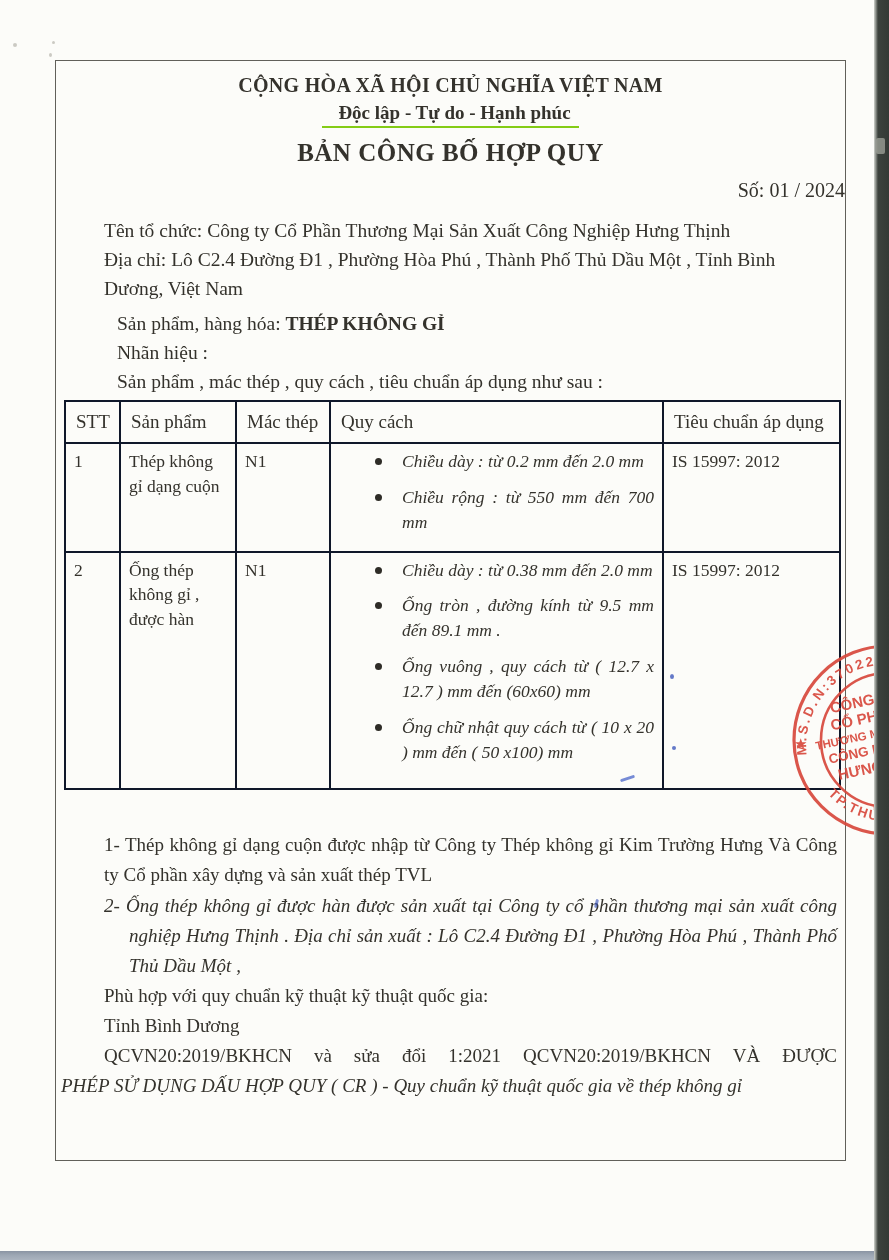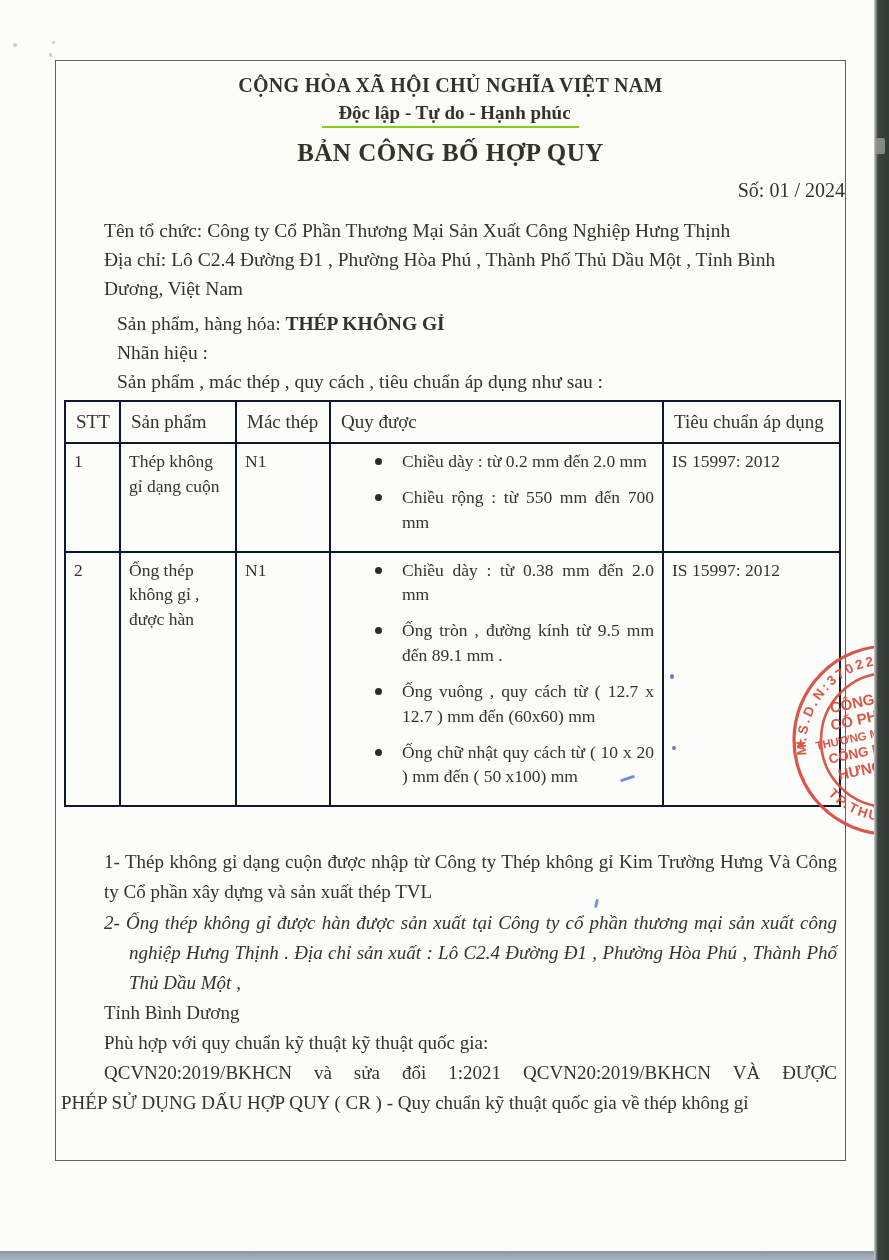--- a/index.html
+++ b/index.html
@@ -44,38 +44,38 @@
   table.spec thead th{height:42px;vertical-align:middle;font-size:19px;padding:4px 10px;}
   th.c-stt,td.c-stt{text-align:center;padding-left:2px;padding-right:2px;}
   td.c-stt{padding-top:8px;}
   th.c-mt,td.c-mt{text-align:center;}
   td.c-mt{padding-top:8px;}
   td.c-sp{text-align:justify;padding:8px 11px 6px 12px;}
   td.c-tc{padding:8px 6px 6px 10px;}
   td.c-qc{padding:6px 14px 6px 0;}
   tr.r1{height:98px;}
   tr.r2{height:237px;}
-  ul.bullets{list-style:none;margin:0;padding:0 0 0 63px;}
+  ul.bullets{list-style:none;margin:0;padding:0 0 0 63px;font-style:italic;}
   ul.bullets li{
     position:relative;margin:0 0 11px 0;text-align:justify;
   }
   ul.bullets li::before{
     content:"";position:absolute;left:-27px;top:9px;width:7px;height:7px;
     border-radius:50%;background:#2e2c27;
   }
 
   .notes{margin:40px 8px 0 48px;font-size:19px;line-height:30px;}
   .notes p{margin:0;}
   .note{text-align:justify;}
   .note2{padding-left:25px;text-indent:-25px;margin-top:1px !important;font-style:italic;}
   .qcvn1{
     margin-left:-43px !important;text-indent:43px;
     text-align:justify;text-align-last:justify;
   }
-  .qcvn2{margin-left:-43px !important;}
+  .qcvn2{margin-left:-43px !important;font-style:italic;}
 
   
   .stamp{position:absolute;left:756px;top:608px;opacity:.92;}
   .stamp text{fill:#d8493d;font-family:"Liberation Sans","DejaVu Sans",sans-serif;font-weight:bold;}
   .stamp .ring{stroke:#d8493d;fill:none;}
 
   
   .edge-right{
     position:absolute;right:0;top:0;width:15px;height:1260px;z-index:9;
     background:linear-gradient(to right,#cfd2cc 0,#3c423d 4px,#343a35 100%);
@@ -130,21 +130,21 @@
           <col style="width:116px">
           <col style="width:94px">
           <col style="width:333px">
           <col style="width:177px">
       </colgroup>
       <thead>
         <tr>
           <th class="c-stt">STT</th>
           <th>Sản phẩm</th>
           <th>Mác thép</th>
-          <th>Quy được</th>
+          <th>Quy cách</th>
           <th>Tiêu chuẩn áp dụng</th>
         </tr>
       </thead>
       <tbody>
         <tr class="r1">
           <td class="c-stt">1</td>
           <td class="c-sp">Thép không gỉ dạng cuộn</td>
           <td class="c-mt">N1</td>
           <td class="c-qc">
             <ul class="bullets">
@@ -167,22 +167,22 @@
             </ul>
           </td>
           <td class="c-tc">IS 15997: 2012</td>
         </tr>
       </tbody>
     </table>
 
     <div class="notes">
       <p class="note">1-  Thép không gỉ dạng cuộn được nhập từ Công ty Thép không gỉ Kim Trường Hưng Và Công ty Cổ phần xây dựng và sản xuất thép TVL</p>
       <p class="note note2">2-  Ống thép không gỉ được hàn được sản xuất tại Công ty cổ phần thương mại sản xuất công nghiệp Hưng Thịnh . Địa chỉ sản xuất : Lô C2.4 Đường Đ1 , Phường Hòa Phú , Thành Phố Thủ Dầu Một ,</p>
+      <p>Phù hợp với quy chuẩn kỹ thuật kỹ thuật quốc gia:</p>
       <p>Tỉnh Bình Dương</p>
-      <p>Phù hợp với quy chuẩn kỹ thuật kỹ thuật quốc gia:</p>
       <p class="qcvn1">QCVN20:2019/BKHCN và sửa đổi 1:2021 QCVN20:2019/BKHCN VÀ ĐƯỢC</p>
       <p class="qcvn2">PHÉP SỬ DỤNG DẤU HỢP QUY ( CR ) -  Quy chuẩn kỹ thuật quốc gia về thép không gỉ</p>
     </div>
 
   </div>
 
   <svg class="stamp" width="280" height="270" viewBox="0 0 280 270" overflow="visible">
     <circle class="ring" cx="132" cy="132" r="94" stroke-width="3.2"></circle>
     <circle class="ring" cx="132" cy="132" r="67" stroke-width="2.6"></circle>
     <defs>

